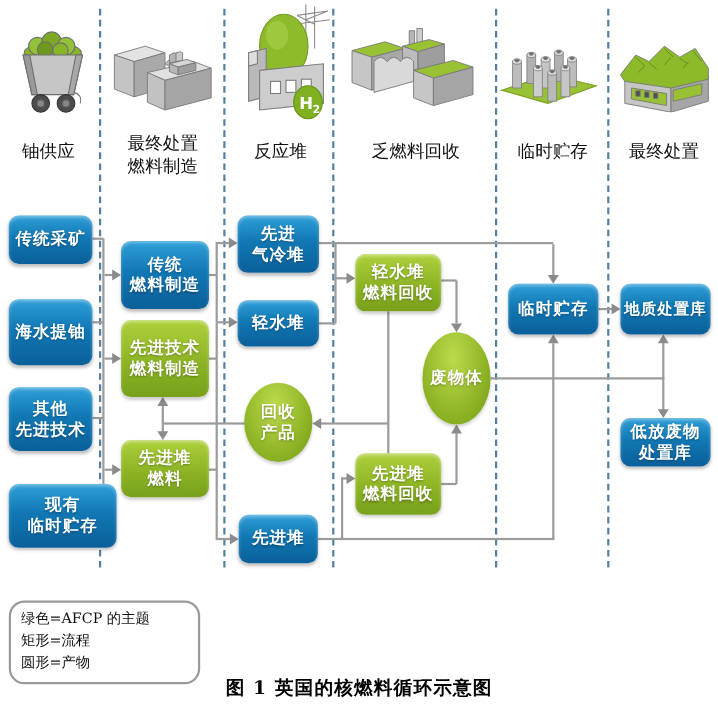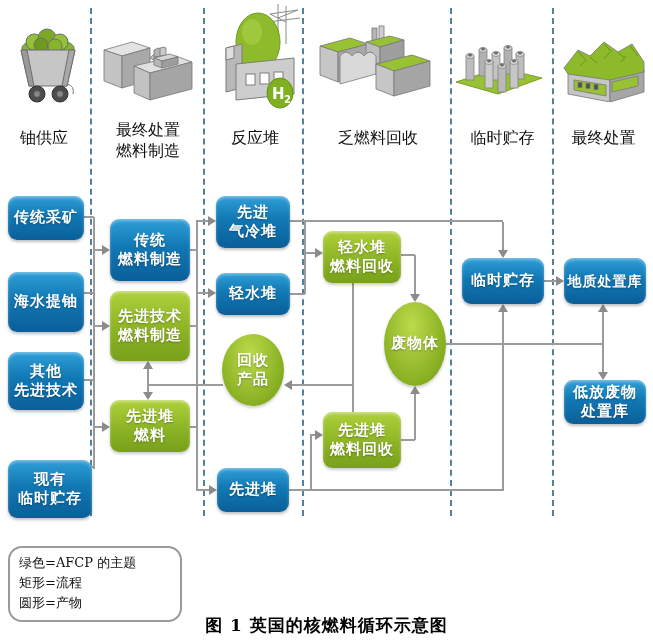--- a/index.html
+++ b/index.html
@@ -239,21 +239,21 @@
   <div class="node blue" style="left:8px;top:196px;width:76px;height:44px">
     <span>传统采矿</span>
   </div>
   <div class="node blue" style="left:8px;top:272px;width:76px;height:60px">
     <span>海水提铀</span>
   </div>
   <div class="node blue" style="left:8px;top:352px;width:76px;height:58px">
     <span>其他</span>
     <span>先进技术</span>
   </div>
-  <div class="node blue" style="left:8px;top:460px;width:84px;height:58px">
+  <div class="node blue" style="left:8px;top:440px;width:98px;height:58px">
     <span>现有</span>
     <span>临时贮存</span>
   </div>
 
   <div class="node blue" style="left:110px;top:219px;width:80px;height:62px">
     <span>传统</span>
     <span>燃料制造</span>
   </div>
   <div class="node green" style="left:110px;top:291px;width:80px;height:70px">
     <span>先进技术</span>
@@ -264,21 +264,21 @@
     <span>燃料</span>
   </div>
 
   <div class="node blue" style="left:216px;top:196px;width:74px;height:52px">
     <span>先进</span>
     <span>气冷堆</span>
   </div>
   <div class="node blue" style="left:216px;top:273px;width:74px;height:42px">
     <span>轻水堆</span>
   </div>
-  <div class="node green ellipse" style="left:222px;top:334px;width:62px;height:72px">
+  <div class="node green ellipse" style="left:222px;top:348px;width:62px;height:72px">
     <span>回收</span>
     <span>产品</span>
   </div>
   <div class="node blue" style="left:217px;top:468px;width:72px;height:44px">
     <span>先进堆</span>
   </div>
 
   <div class="node green" style="left:323px;top:231px;width:78px;height:52px">
     <span>轻水堆</span>
     <span>燃料回收</span>

